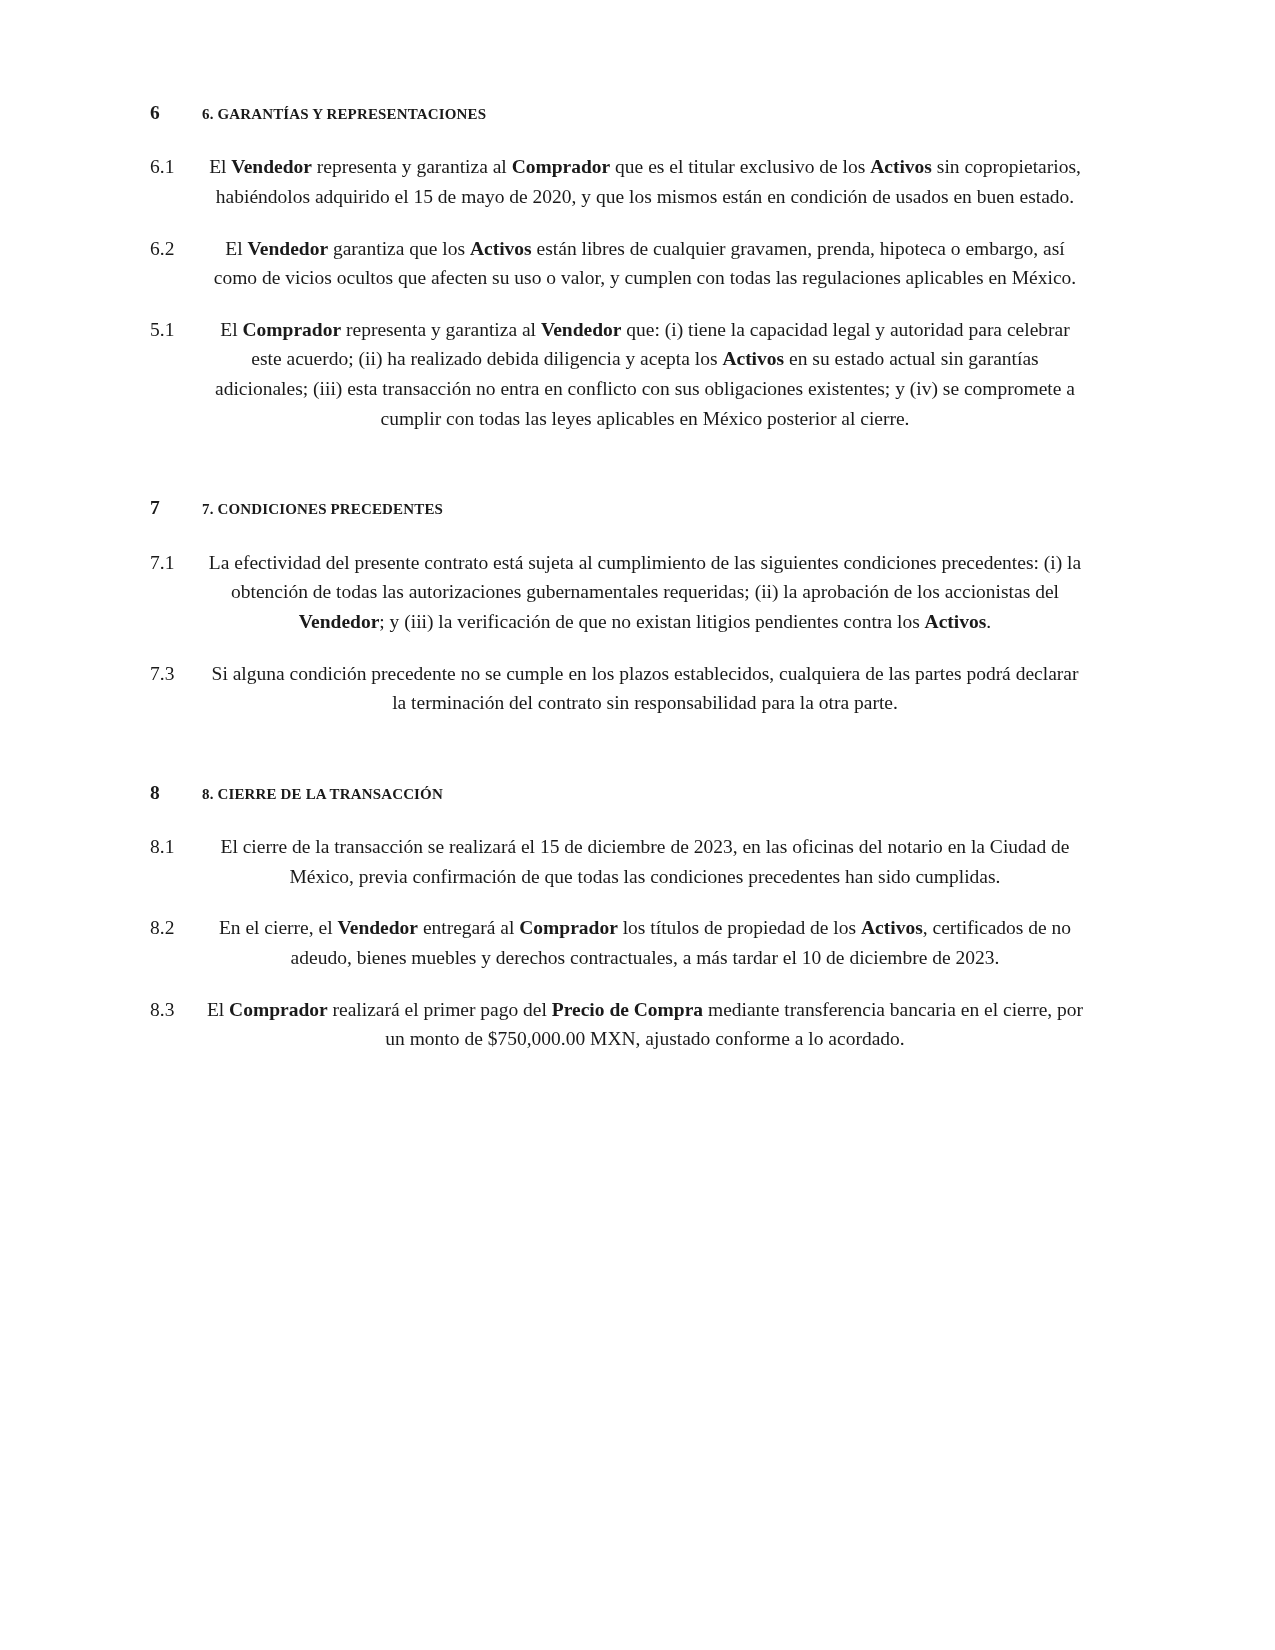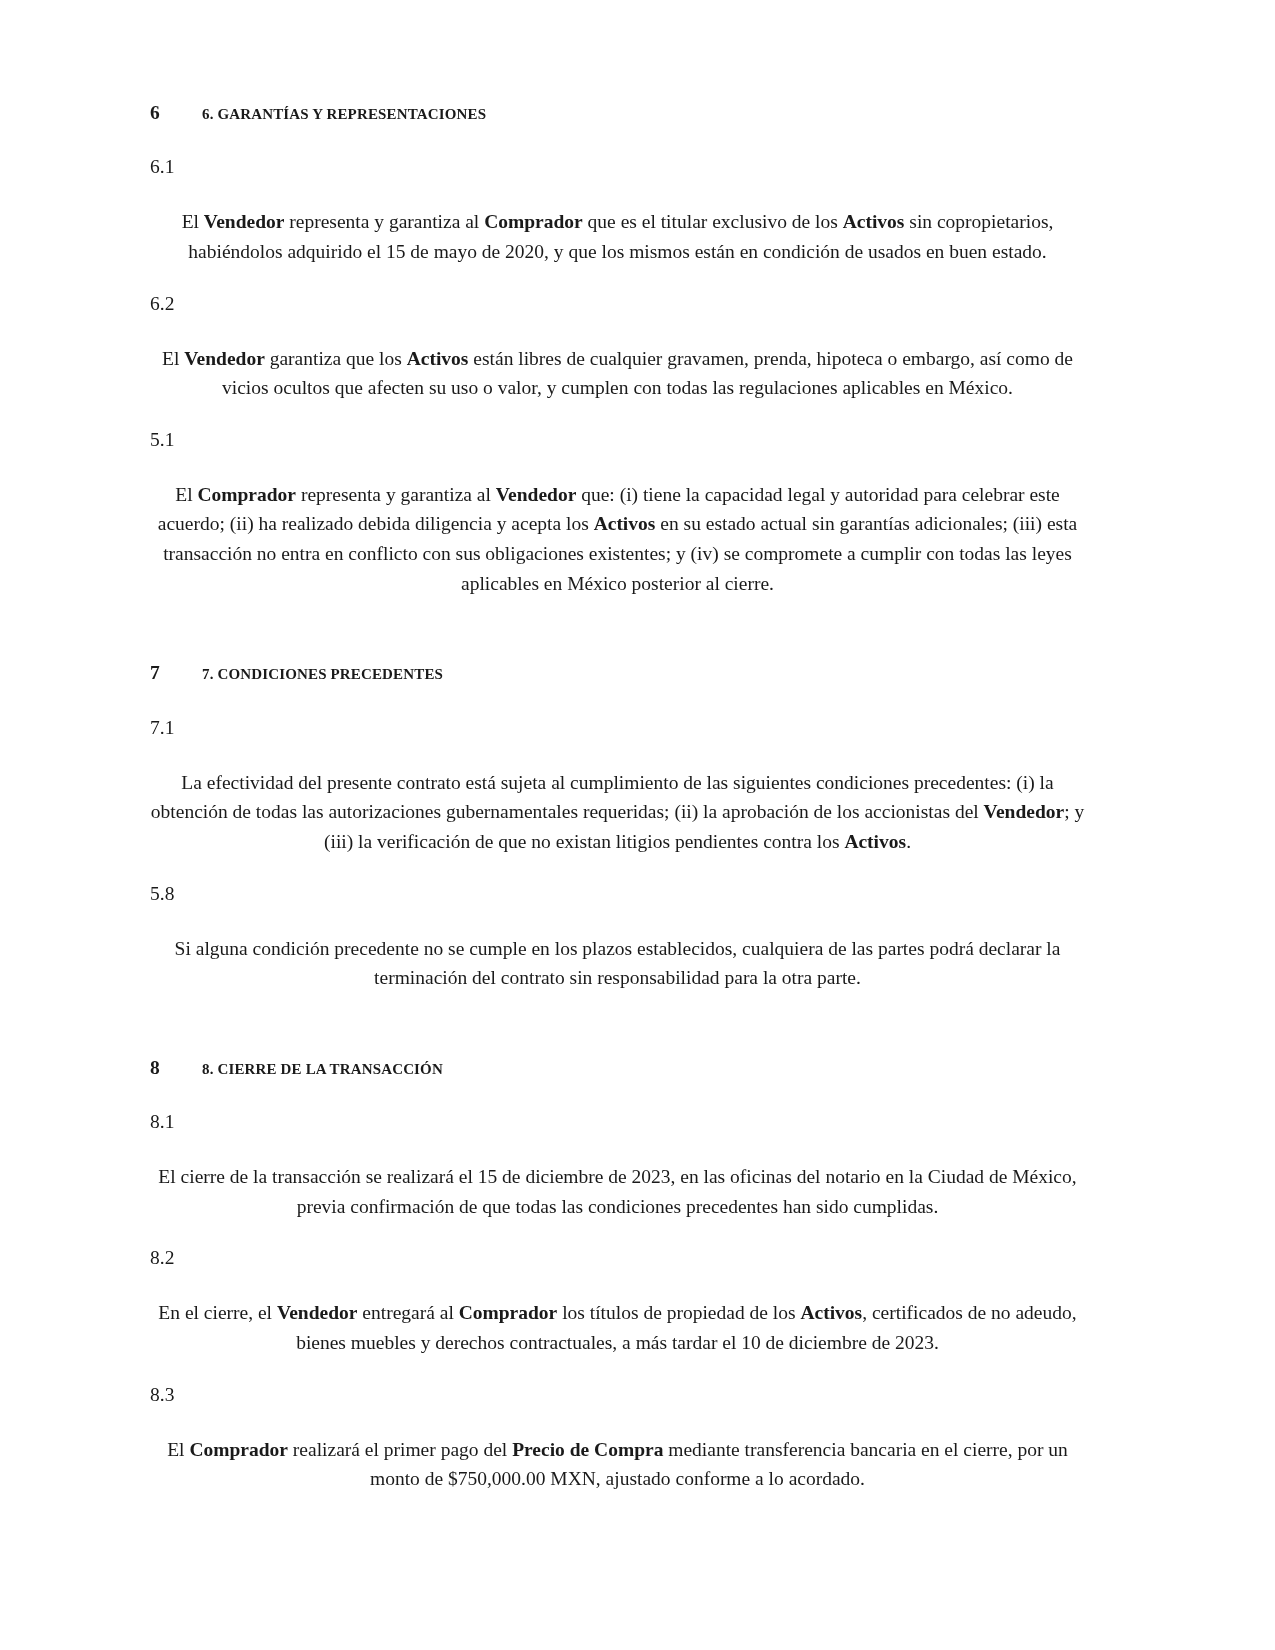--- a/index.html
+++ b/index.html
@@ -48,21 +48,20 @@
   
   .section-block + .section-block {
     margin-top: 62px;
   }
 
   
   .clause {
     display: flex;
     align-items: baseline;
     margin: 0 0 22px 0;
-    flex-direction: column;
   }
   .clause .clause-num {
     width: 55px;
     flex: 0 0 55px;
     font-size: 19.5px;
     line-height: 1.52;
     text-align: left;
   }
   .clause .clause-text {
     flex: 1 1 auto;
@@ -105,21 +104,21 @@
     <div class="section-block">
       <div class="section-heading">
         <div class="sec-num">7</div>
         <div class="sec-title">7. CONDICIONES PRECEDENTES</div>
       </div>
       <div class="clause">
         <div class="clause-num">7.1</div>
         <div class="clause-text">La efectividad del presente contrato está sujeta al cumplimiento de las siguientes condiciones precedentes: (i) la obtención de todas las autorizaciones gubernamentales requeridas; (ii) la aprobación de los accionistas del <b>Vendedor</b>; y (iii) la verificación de que no existan litigios pendientes contra los <b>Activos</b>.</div>
       </div>
       <div class="clause">
-        <div class="clause-num">5.8</div>
+        <div class="clause-num">7.3</div>
         <div class="clause-text">Si alguna condición precedente no se cumple en los plazos establecidos, cualquiera de las partes podrá declarar la terminación del contrato sin responsabilidad para la otra parte.</div>
       </div>
     </div>
 
     <div class="section-block">
       <div class="section-heading">
         <div class="sec-num">8</div>
         <div class="sec-title">8. CIERRE DE LA TRANSACCIÓN</div>
       </div>
       <div class="clause">

